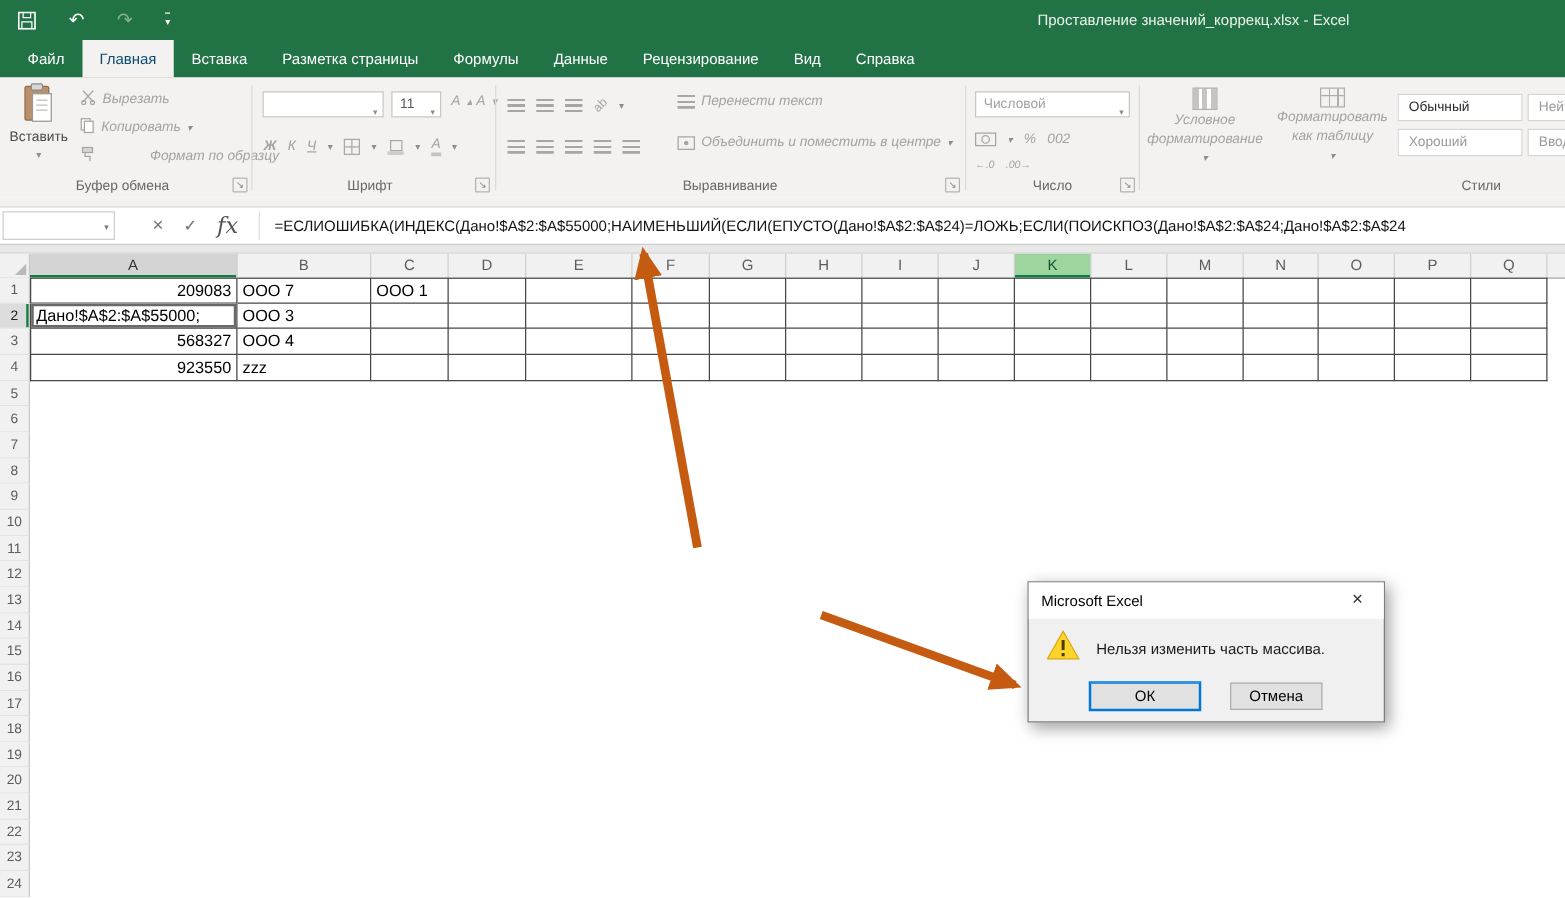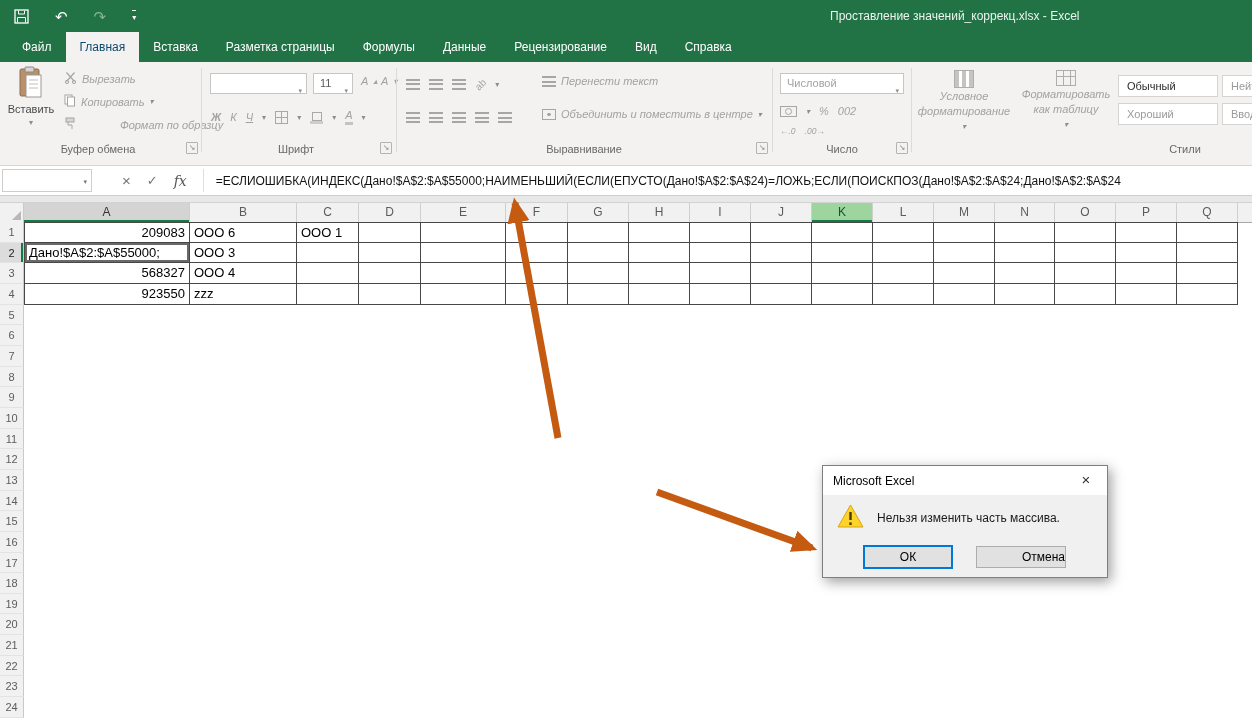--- a/index.html
+++ b/index.html
@@ -69,21 +69,21 @@
   .small8{font-size:8.5px;}
 
   
   .fbar{position:absolute;top:165px;left:0;right:0;height:31px;background:#fff;border-top:1px solid #d8d6d4;
         border-bottom:1px solid #cfcdcb;display:flex;align-items:center;box-sizing:border-box;}
   .namebox{width:90px;height:23px;margin-left:2px;border:1px solid #d0cecc;position:relative;background:#fff;box-sizing:border-box;}
   .nb-caret{position:absolute;right:4px;top:8px;font-size:7px;color:#777;}
   .fbtns{display:flex;align-items:center;gap:16px;margin-left:30px;color:#767472;}
   .fb-x{font-size:15px;}
   .fb-ok{font-size:13px;}
-  .fb-fx{font-style:italic;font-family:"DejaVu Serif",serif;font-size:14px;color:#555;}
+  .fb-fx{font-style:italic;font-family:"DejaVu Serif",serif;font-size:18px;color:#555;}
   .fdiv{width:1px;height:23px;background:#e0dedc;margin-left:16px;}
   .ftext{flex:1;font-size:12px;color:#131313;white-space:nowrap;overflow:hidden;padding-left:12px;}
 
   .hgap{position:absolute;top:196px;left:0;right:0;height:7px;background:#e8e8e8;border-bottom:1px solid #d2d2d2;box-sizing:border-box;}
 
   
   .colhdrs{position:absolute;top:203px;left:0;width:1300px;height:19px;display:flex;background:#f1f1f1;
            border-bottom:1px solid #a8a8a8;box-sizing:content-box;}
   .corner{flex:0 0 24px;width:24px;border-right:1px solid #c9c9c9;position:relative;background:#f1f1f1;box-sizing:border-box;}
   .corner::after{content:"";position:absolute;right:2px;bottom:2px;border-style:solid;border-width:0 0 9px 9px;
@@ -110,21 +110,21 @@
   
   .dlg{position:absolute;left:822px;top:465px;width:286px;height:113px;background:#f0f0f0;border:1px solid #7f7f7f;
        box-shadow:3px 4px 12px rgba(0,0,0,.38);z-index:60;box-sizing:border-box;}
   .dlg-title{height:29px;background:#fff;display:flex;align-items:center;padding-left:10px;font-size:12px;color:#000;position:relative;}
   .dlg-x{position:absolute;right:0;top:0;width:42px;height:29px;text-align:center;line-height:28px;font-size:15px;color:#333;}
   .dlg-body{display:flex;align-items:center;gap:13px;padding:9px 12px 4px 14px;}
   .msg{font-size:12px;color:#1a1a1a;}
   .dlg-btns{position:absolute;bottom:9px;left:0;right:0;display:flex;justify-content:center;gap:24px;}
   .dlg-btns button{font-family:inherit;font-size:12px;height:22px;background:#e1e1e1;border:1px solid #adadad;padding:0;}
   .dlg-btns .ok{width:88px;border:1px solid #0078d7;box-shadow:0 0 0 1px #0078d7;}
-  .dlg-btns .cancel{width:90px;text-align:right;}
+  .dlg-btns .cancel{width:74px;}
 </style>
 </head>
 <body>
 
 <div class="app">
 
   <div class="titlebar">
     <div class="qat">
       <span class="qat-btn">
         <svg width="15" height="15" viewBox="0 0 15 15">
@@ -324,21 +324,21 @@
       <div class="ch" style="min-width: 60px; width: 60px;">N</div>
       <div class="ch" style="min-width: 61px; width: 61px;">O</div>
       <div class="ch" style="min-width: 61px; width: 61px;">P</div>
       <div class="ch" style="min-width: 61px; width: 61px;">Q</div>
       <div class="ch" style="min-width: 60px; width: 60px;">R</div>
     </div>
   <div class="rows" id="rows">
       <div class="row">
         <div class="rh">1</div>
         <div class="cell bd bt bl" style="min-width: 166px; width: 166px; text-align: right;">209083</div>
-        <div class="cell bd bt" style="min-width: 107px; width: 107px; text-align: left;">ООО 6</div>
+        <div class="cell bd bt" style="min-width: 107px; width: 107px; text-align: left;">ООО 7</div>
         <div class="cell bd bt" style="min-width: 62px; width: 62px; text-align: left;">ООО 1</div>
         <div class="cell bd bt" style="min-width: 62px; width: 62px;"></div>
         <div class="cell bd bt" style="min-width: 85px; width: 85px;"></div>
         <div class="cell bd bt" style="min-width: 62px; width: 62px;"></div>
         <div class="cell bd bt" style="min-width: 61px; width: 61px;"></div>
         <div class="cell bd bt" style="min-width: 61px; width: 61px;"></div>
         <div class="cell bd bt" style="min-width: 61px; width: 61px;"></div>
         <div class="cell bd bt" style="min-width: 61px; width: 61px;"></div>
         <div class="cell bd bt" style="min-width: 61px; width: 61px;"></div>
         <div class="cell bd bt" style="min-width: 61px; width: 61px;"></div>

